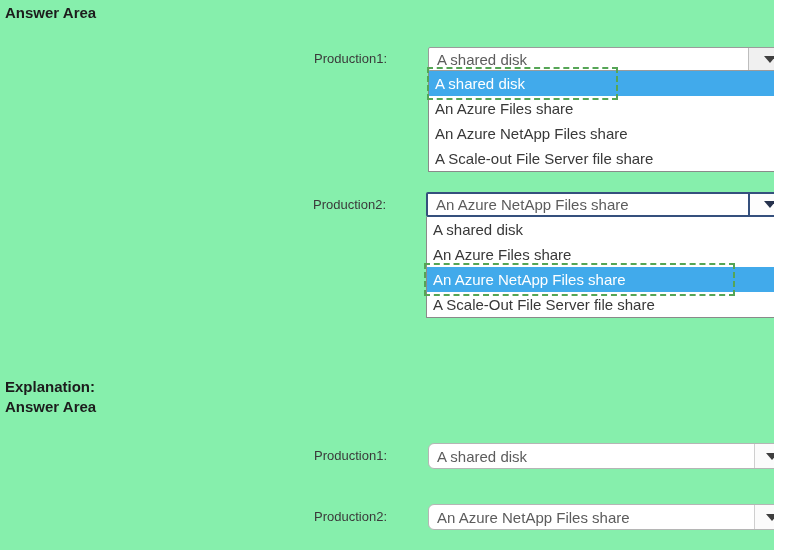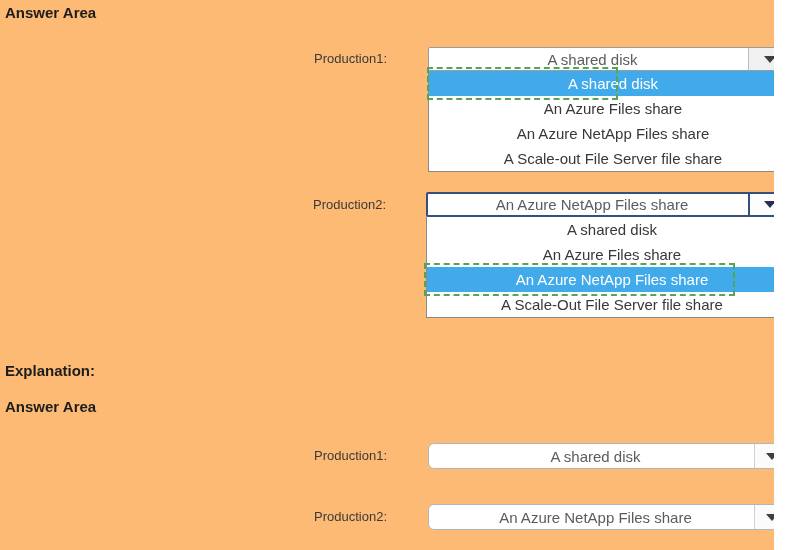--- a/index.html
+++ b/index.html
@@ -3,21 +3,21 @@
 <meta charset="utf-8">
 <style>
   :root{
     --highlight_blue:#41aaeb;
     --dashed_green:#55a555;
     --focus_border:#35507d;
   }
   *{margin:0;padding:0;box-sizing:border-box;}
   html,body{background:#fff;}
   body{font-family:"Liberation Sans","DejaVu Sans",sans-serif;}
-  .canvas{position:relative;width:774px;height:550px;background:#fdba74;overflow:hidden;text-align:center;}
+  .canvas{position:relative;width:774px;height:550px;background:#86efac;overflow:hidden;}
 
   .heading{position:absolute;font-size:15px;font-weight:bold;color:#1c1c1c;white-space:nowrap;}
   .qlabel{position:absolute;font-size:13px;color:#3a3a3a;white-space:nowrap;}
 
   
   .select{position:absolute;background:#fff;display:flex;align-items:center;}
   .sel-plain{border:1px solid #9b9b9b;border-radius:2px;}
   .sel-focus{border:2px solid var(--focus_border);border-radius:2px;}
   .sel-round{border:1px solid #b5b5b5;border-radius:6px;}
   .sel-text{font-size:15px;color:#5c5c5c;padding-left:8px;white-space:nowrap;overflow:hidden;flex:1;}
@@ -66,21 +66,21 @@
   </div>
 
   <div class="list" style="left:426px;top:217px;width:366px;height:101px">
     <div class="opt">A shared disk</div>
     <div class="opt">An Azure Files share</div>
     <div class="opt selected">An Azure NetApp Files share</div>
     <div class="opt">A Scale-Out File Server file share</div>
     <div class="dash" style="left:-3px;top:46px;width:311px;height:33px"></div>
   </div>
 
-  <div class="heading" style="left:5px;top:362px">Explanation:</div>
+  <div class="heading" style="left:5px;top:378px">Explanation:</div>
   <div class="heading" style="left:5px;top:398px">Answer Area</div>
 
   <div class="qlabel" style="left:314px;top:448px">Production1:</div>
   <div class="select sel-round" style="left:428px;top:443px;width:362px;height:26px">
     <span class="sel-text">A shared disk</span>
     <span class="arrow-box arrow-round">
       <span class="tri"></span>
     </span>
   </div>
 

